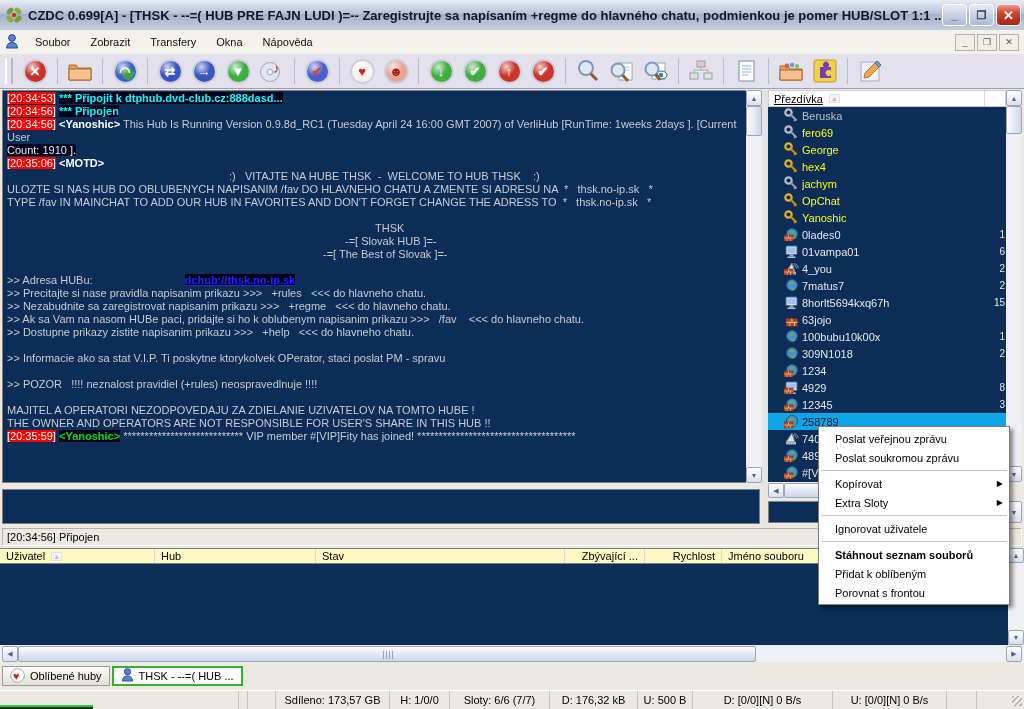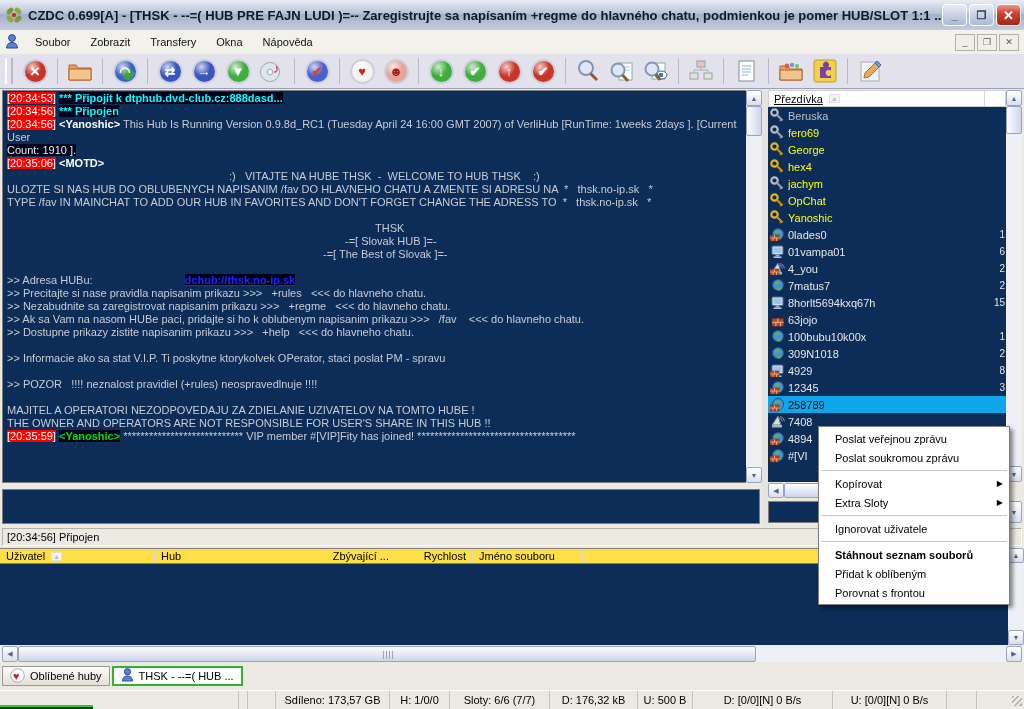--- a/index.html
+++ b/index.html
@@ -45,33 +45,33 @@
   
   .sb{background:#eef0f6;}
   .sb-btn{background:linear-gradient(#fff,#d9dfec);border:1px solid #9aa4c0;border-radius:2px;
     color:#51628c;display:flex;align-items:center;justify-content:center;font-size:7px;box-sizing:border-box;}
   .sb-thumb{background:linear-gradient(90deg,#fdfdff,#cdd5ea);border:1px solid #9aa4c0;border-radius:2px;box-sizing:border-box;}
   .sb-thumb-h{background:linear-gradient(#fdfdff,#cdd5ea);border:1px solid #9aa4c0;border-radius:2px;box-sizing:border-box;}
   
   #ul-header{left:768px;top:90px;width:238px;height:17px;background:#fff;border:1px solid #cfcfcf;
     box-sizing:border-box;display:flex;align-items:center;}
   #ul-body{left:768px;top:107px;width:238px;height:375px;overflow:hidden;}
-  .ul-row{height:17px;display:flex;align-items:center;padding-left:2px;color:#e8e8e8;}
+  .ul-row{height:17px;display:flex;align-items:center;padding-left:16px;color:#e8e8e8;}
   .ul-row .nm{margin-left:3px;flex:1;white-space:nowrap;overflow:hidden;}
   .ul-row .slots{margin-right:1px;font-size:10px;}
   .ul-sel{background:#0ea5e9;color:#111;}
   .sort-glyph{font-size:7px;color:#b9bcc6;margin-left:6px;border:1px solid #e0e0e0;padding:0 1px;background:#f4f4f4;}
   
   .sunken-navy{background:#0b2d58;border:1px solid #7f7f7f;box-sizing:border-box;}
   
   #hub-status{left:0;top:527px;width:1024px;height:19px;background:#ece9e2;display:flex;align-items:stretch;padding-top:1px;box-sizing:border-box;}
   .hs-cell{border:1px solid #b5b2a5;border-right-color:#fff;border-bottom-color:#fff;
     margin-left:2px;display:flex;align-items:center;padding:0 4px;box-sizing:border-box;}
   
-  #tr-header{left:0;top:548px;width:1008px;height:15px;background:#fde047;border-top:1px solid #7f7f7f;
+  #tr-header{left:0;top:548px;width:1008px;height:15px;background:#fef9c3;border-top:1px solid #7f7f7f;
     display:flex;align-items:center;box-sizing:border-box;}
   .tr-col{border-right:1px solid #d8d8d8;height:100%;display:flex;align-items:center;
     padding:0 6px;box-sizing:border-box;white-space:nowrap;overflow:hidden;}
   
   #tabbar{left:0;top:664px;width:1024px;height:25px;background:#ece9e2;display:flex;align-items:flex-start;padding:2px 0 0 2px;box-sizing:border-box;}
   .tab{height:20px;border:1px solid #9a9a93;background:linear-gradient(#fcfcfa,#e2dfd5);
     display:flex;align-items:center;padding:0 7px;margin-right:2px;box-sizing:border-box;}
   .tab-active{background:#fff;border:2px solid #33b033;}
   .tab .lbl{margin-left:5px;white-space:nowrap;}
   
@@ -488,20 +488,39 @@
             </g>
           </svg>
         </span>
         <span class="nm" style="color: rgb(232, 232, 232);">309N1018</span>
         <span class="slots" style="color: rgb(232, 232, 232);">2</span>
       </div>
       <div class="ul-row">
         <span style="display: inline-flex;">
           <svg width="15" height="15" viewBox="0 0 15 15">
             <g>
+              <circle cx="8" cy="7" r="5.5" fill="#4a8fd0" stroke="#1f4f86"></circle>
+              <path d="M4.5 5 q3 -2.5 6 -0.5 q-1 2.5 -3.5 2 q-3 0 -2.5 -1.5z M6 10 q3 1.5 5.5 -1 q0.5 2.5 -2 3.5 q-2.5 0.5 -3.5 -2.5z" fill="#5fb050"></path>
+            </g>
+            <g>
+              <rect x="0" y="8" width="9" height="6" fill="#b5452a" stroke="#6e2512" stroke-width="0.5"></rect>
+              <line x1="0" y1="11" x2="9" y2="11" stroke="#e8c9a0" stroke-width="0.7"></line>
+              <line x1="4.5" y1="8" x2="4.5" y2="11" stroke="#e8c9a0" stroke-width="0.7"></line>
+              <line x1="3" y1="11" x2="3" y2="14" stroke="#e8c9a0" stroke-width="0.7"></line>
+              <line x1="6.5" y1="11" x2="6.5" y2="14" stroke="#e8c9a0" stroke-width="0.7"></line>
+            </g>
+          </svg>
+        </span>
+        <span class="nm" style="color: rgb(232, 232, 232);">1234</span>
+        <span class="slots" style="color: rgb(232, 232, 232);"></span>
+      </div>
+      <div class="ul-row">
+        <span style="display: inline-flex;">
+          <svg width="15" height="15" viewBox="0 0 15 15">
+            <g>
               <rect x="2" y="2" width="11" height="8.5" rx="1" fill="#cfe0f2" stroke="#51688c"></rect>
               <rect x="3.5" y="3.5" width="8" height="5.5" fill="#9fc2e8"></rect>
               <rect x="5.5" y="10.5" width="4" height="2" fill="#9aabc4"></rect>
               <rect x="3.5" y="12.5" width="8" height="1.5" fill="#b8c6da"></rect>
             </g>
             <g>
               <rect x="0" y="8" width="9" height="6" fill="#b5452a" stroke="#6e2512" stroke-width="0.5"></rect>
               <line x1="0" y1="11" x2="9" y2="11" stroke="#e8c9a0" stroke-width="0.7"></line>
               <line x1="4.5" y1="8" x2="4.5" y2="11" stroke="#e8c9a0" stroke-width="0.7"></line>
               <line x1="3" y1="11" x2="3" y2="14" stroke="#e8c9a0" stroke-width="0.7"></line>
@@ -625,20 +644,23 @@
     <span class="hs-cell" style="flex:1;margin-right:2px;">188</span>
   </div>
 
   <div class="abs" id="tr-header">
       <span class="tr-col" style="width: 155px;">
         <span>Uživatel</span>
         <span class="sort-glyph">▲</span>
       </span>
       <span class="tr-col" style="width: 161px;">
         <span>Hub</span>
+      </span>
+      <span class="tr-col" style="width: 249px;">
+        <span>Stav</span>
       </span>
       <span class="tr-col" style="width: 80px; justify-content: flex-end;">
         <span>Zbývající ...</span>
       </span>
       <span class="tr-col" style="width: 77px; justify-content: flex-end;">
         <span>Rychlost</span>
       </span>
       <span class="tr-col" style="width: 110px;">
         <span>Jméno souboru</span>
       </span>

